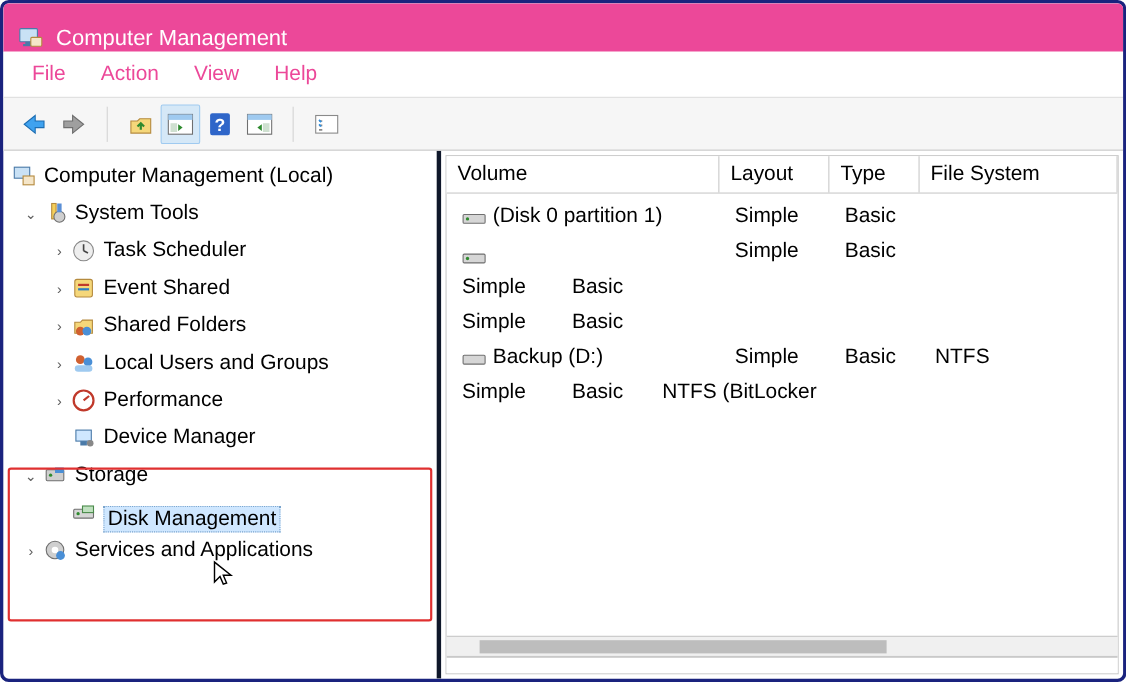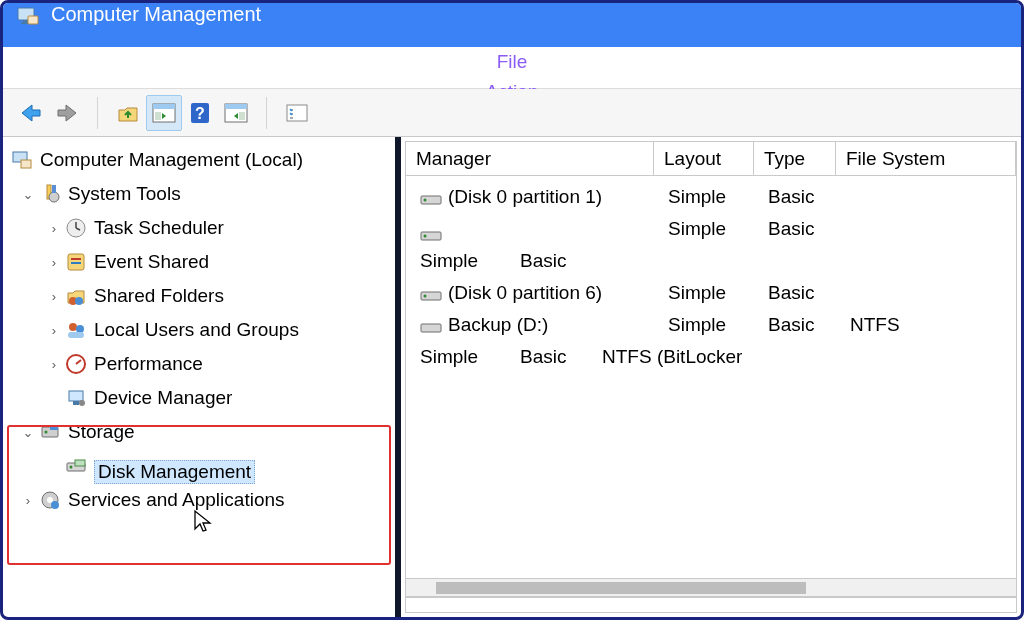--- a/index.html
+++ b/index.html
@@ -10,43 +10,42 @@
     width: 1024px;
     height: 620px;
     border: 3px solid #1a237e;
     border-radius: 8px;
     overflow: hidden;
     display: flex;
     flex-direction: column;
   }
   
   .title-bar {
-    background: #3b82f6;
+    background: #ec4899;
     color: #fff;
     height: 44px;
     display: flex;
-    align-items: flex-start;
+    align-items: flex-end;
     padding: 0 12px;
     font-size: 20px;
   }
   .title-icon {
     width: 26px; height: 26px; margin-right: 10px;
     display:inline-flex;align-items:center;justify-content:center;
   }
   
   .menu-bar {
     background: #fff;
     height: 42px;
     display: flex;
     align-items: center;
     padding: 0 10px;
     font-size: 19px;
-    color: #8b5cf6;
+    color: #ec4899;
     border-bottom: 1px solid #dcdcdc;
-    flex-direction: column;
   }
   .menu-item { padding: 4px 16px; cursor: default; }
   
   .toolbar {
     height: 48px;
     background: #f6f6f6;
     display: flex;
     align-items: center;
     padding: 0 6px;
     border-bottom: 1px solid #c9c9c9;
@@ -62,21 +61,21 @@
   .tb-btn.pressed { background:#d5e8f7; border-color:#9fcaf0; }
   
   .main {
     flex:1 1 auto;
     display:flex;
     overflow:hidden;
   }
   
   .tree-panel {
     width: 398px;
-    border-right:6px solid #0f172a;
+    border-right:4px solid #0f172a;
     padding: 6px 0 6px 2px;
     font-size: 19px;
     color:#000;
     position:relative;
   }
   .tree-row {
     display:flex; align-items:center;
     height: 34px;
     white-space:nowrap;
     cursor:default;
@@ -363,21 +362,21 @@
 
     <span class="cursor" style="left:190px; top:372px;">
       <svg width="20" height="24" viewBox="0 0 20 24">
           <path d="M2 2 L2 20 L7 15 L10 22 L13 21 L10 14 L17 14 Z" fill="#fff" stroke="#000" stroke-width="1.3"></path>
         </svg>
     </span>
   </div>
 
   <div class="vol-panel">
     <div class="vol-header">
-      <div class="col c-vol">Manager</div>
+      <div class="col c-vol">Volume</div>
       <div class="col c-lay">Layout</div>
       <div class="col c-type">Type</div>
       <div class="col c-fs">File System</div>
     </div>
     <div class="vol-body">
       <div class="vol-row">
         <div class="cell c-vol">
             <span class="disk-ico"><svg width="22" height="14">
                 <rect x="1" y="3" width="20" height="8" rx="1" fill="#d6d6d6" stroke="#6f6f6f"></rect>
                 <circle cx="5" cy="7" r="1.5" fill="#2e8a2e"></circle>
@@ -398,27 +397,20 @@
         <div class="cell c-lay">Simple</div>
         <div class="cell c-type">Basic</div>
         <div class="cell c-fs"></div>
       </div>
       <div class="vol-row">
         <div class="cell c-lay">Simple</div>
         <div class="cell c-type">Basic</div>
         <div class="cell c-fs"></div>
       </div>
       <div class="vol-row">
-        <div class="cell c-vol">
-            <span class="disk-ico"><svg width="22" height="14">
-                <rect x="1" y="3" width="20" height="8" rx="1" fill="#d6d6d6" stroke="#6f6f6f"></rect>
-                <circle cx="5" cy="7" r="1.5" fill="#2e8a2e"></circle>
-              </svg></span>
-            <span>(Disk 0 partition 6)</span>
-          </div>
         <div class="cell c-lay">Simple</div>
         <div class="cell c-type">Basic</div>
         <div class="cell c-fs"></div>
       </div>
       <div class="vol-row">
         <div class="cell c-vol">
             <span class="disk-ico"><svg width="22" height="14">
                 <rect x="1" y="3" width="20" height="8" rx="1" fill="#d6d6d6" stroke="#6f6f6f"></rect>
               </svg></span>
             <span>Backup (D:)</span>

